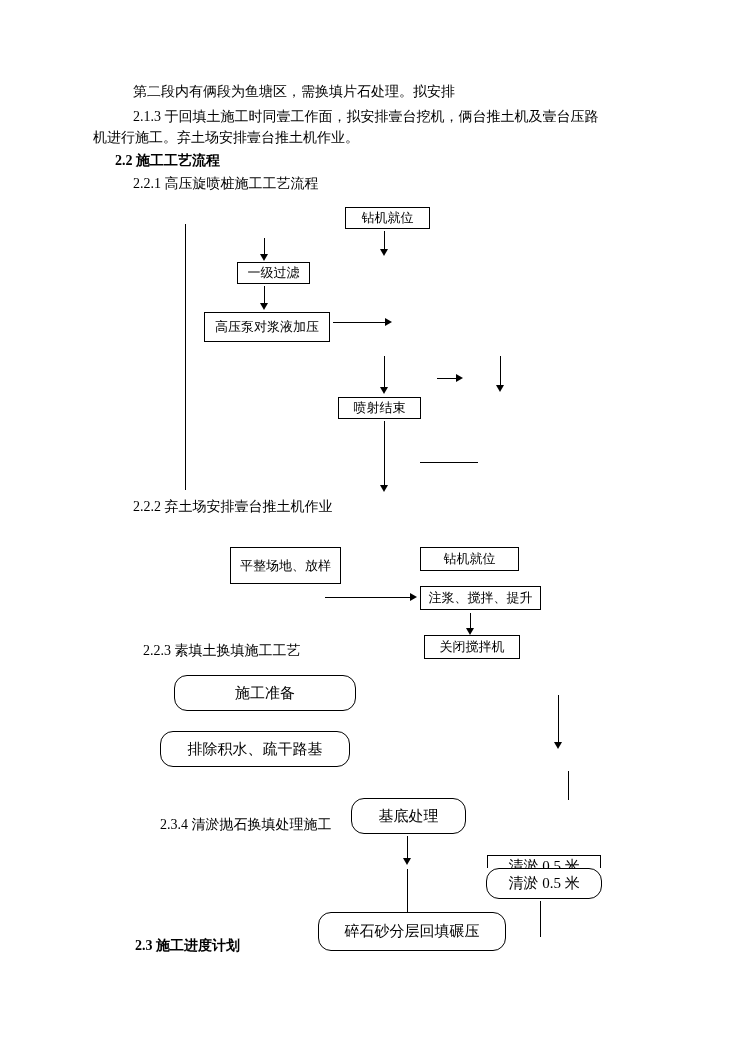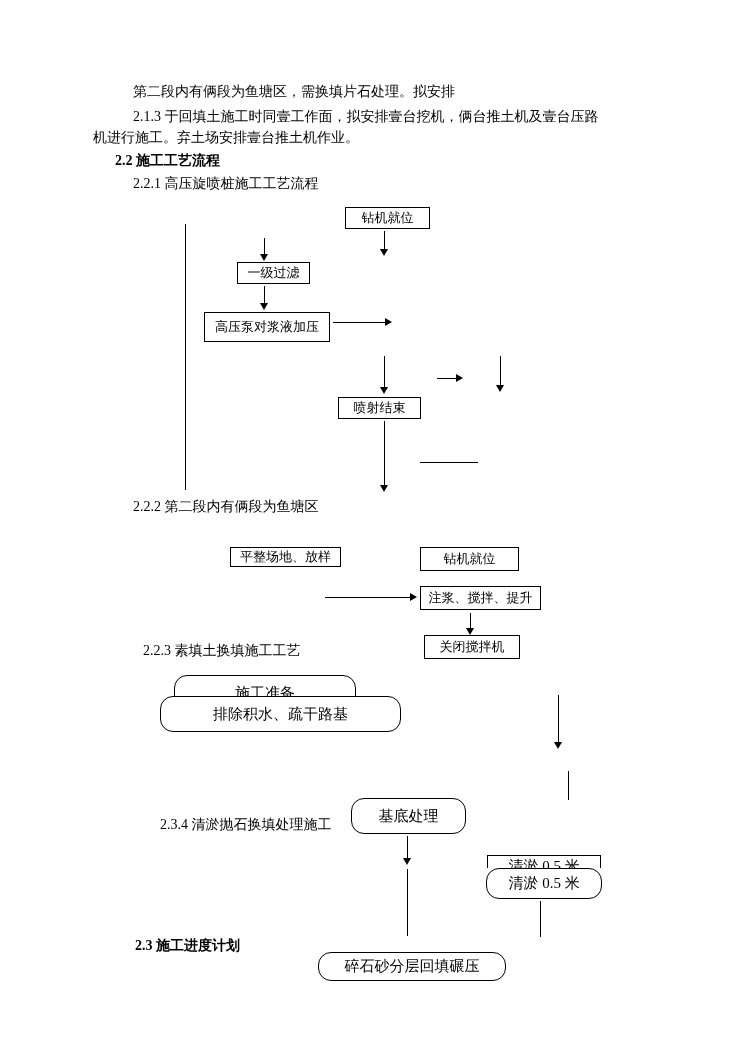--- a/index.html
+++ b/index.html
@@ -79,23 +79,23 @@
 
   <div class="box" style="left:338px;top:397px;width:83px;height:22px;">
     <span>喷射结束</span>
   </div>
 
   <div class="vline" style="left:384px;top:421px;height:64px;"></div>
   <div class="arr-down" style="left:380px;top:485px;"></div>
 
   <div class="hline" style="left:420px;top:462px;width:58px;"></div>
 
-  <div class="txt" style="left:133px;top:497px;">2.2.2 第二段内有俩段为鱼塘区</div>
+  <div class="txt" style="left:133px;top:497px;">2.2.2 弃土场安排壹台推土机作业</div>
 
-  <div class="box" style="left:230px;top:547px;width:111px;height:20px;">
+  <div class="box" style="left:230px;top:547px;width:111px;height:37px;">
     <span>平整场地、放样</span>
   </div>
   <div class="box" style="left:420px;top:547px;width:99px;height:24px;">
     <span>钻机就位</span>
   </div>
 
   <div class="hline" style="left:325px;top:597px;width:85px;"></div>
   <div class="arr-right" style="left:410px;top:593px;"></div>
 
   <div class="box" style="left:420px;top:586px;width:121px;height:24px;">
@@ -111,21 +111,21 @@
 
   <div class="txt" style="left:143px;top:641px;">2.2.3 素填土换填施工工艺</div>
 
   <div class="box big" style="left:174px;top:675px;width:182px;height:36px;">
     <span>施工准备</span>
   </div>
 
   <div class="vline" style="left:558px;top:695px;height:47px;"></div>
   <div class="arr-down" style="left:554px;top:742px;"></div>
 
-  <div class="box big" style="left:160px;top:696px;width:241px;height:36px;">
+  <div class="box big" style="left:160px;top:731px;width:190px;height:36px;">
     <span>排除积水、疏干路基</span>
   </div>
 
   <div class="vline" style="left:568px;top:771px;height:29px;"></div>
 
   <div class="txt" style="left:160px;top:815px;">2.3.4 清淤抛石换填处理施工</div>
 
   <div class="box big" style="left:351px;top:798px;width:115px;height:36px;">
     <span>基底处理</span>
   </div>
@@ -139,17 +139,17 @@
   </div>
 
   <div class="box big" style="left:486px;top:868px;width:116px;height:31px;">
     <span>清淤 0.5 米</span>
   </div>
 
   <div class="vline" style="left:540px;top:901px;height:36px;"></div>
 
   <div class="txt bold" style="left:135px;top:936px;font-family:Liberation Serif, serif;">2.3 施工进度计划</div>
 
-  <div class="box big" style="left:318px;top:952px;width:188px;height:29px;">
+  <div class="box big" style="left:318px;top:912px;width:188px;height:39px;">
     <span>碎石砂分层回填碾压</span>
   </div>
 
 </div>
 
 </body></html>

